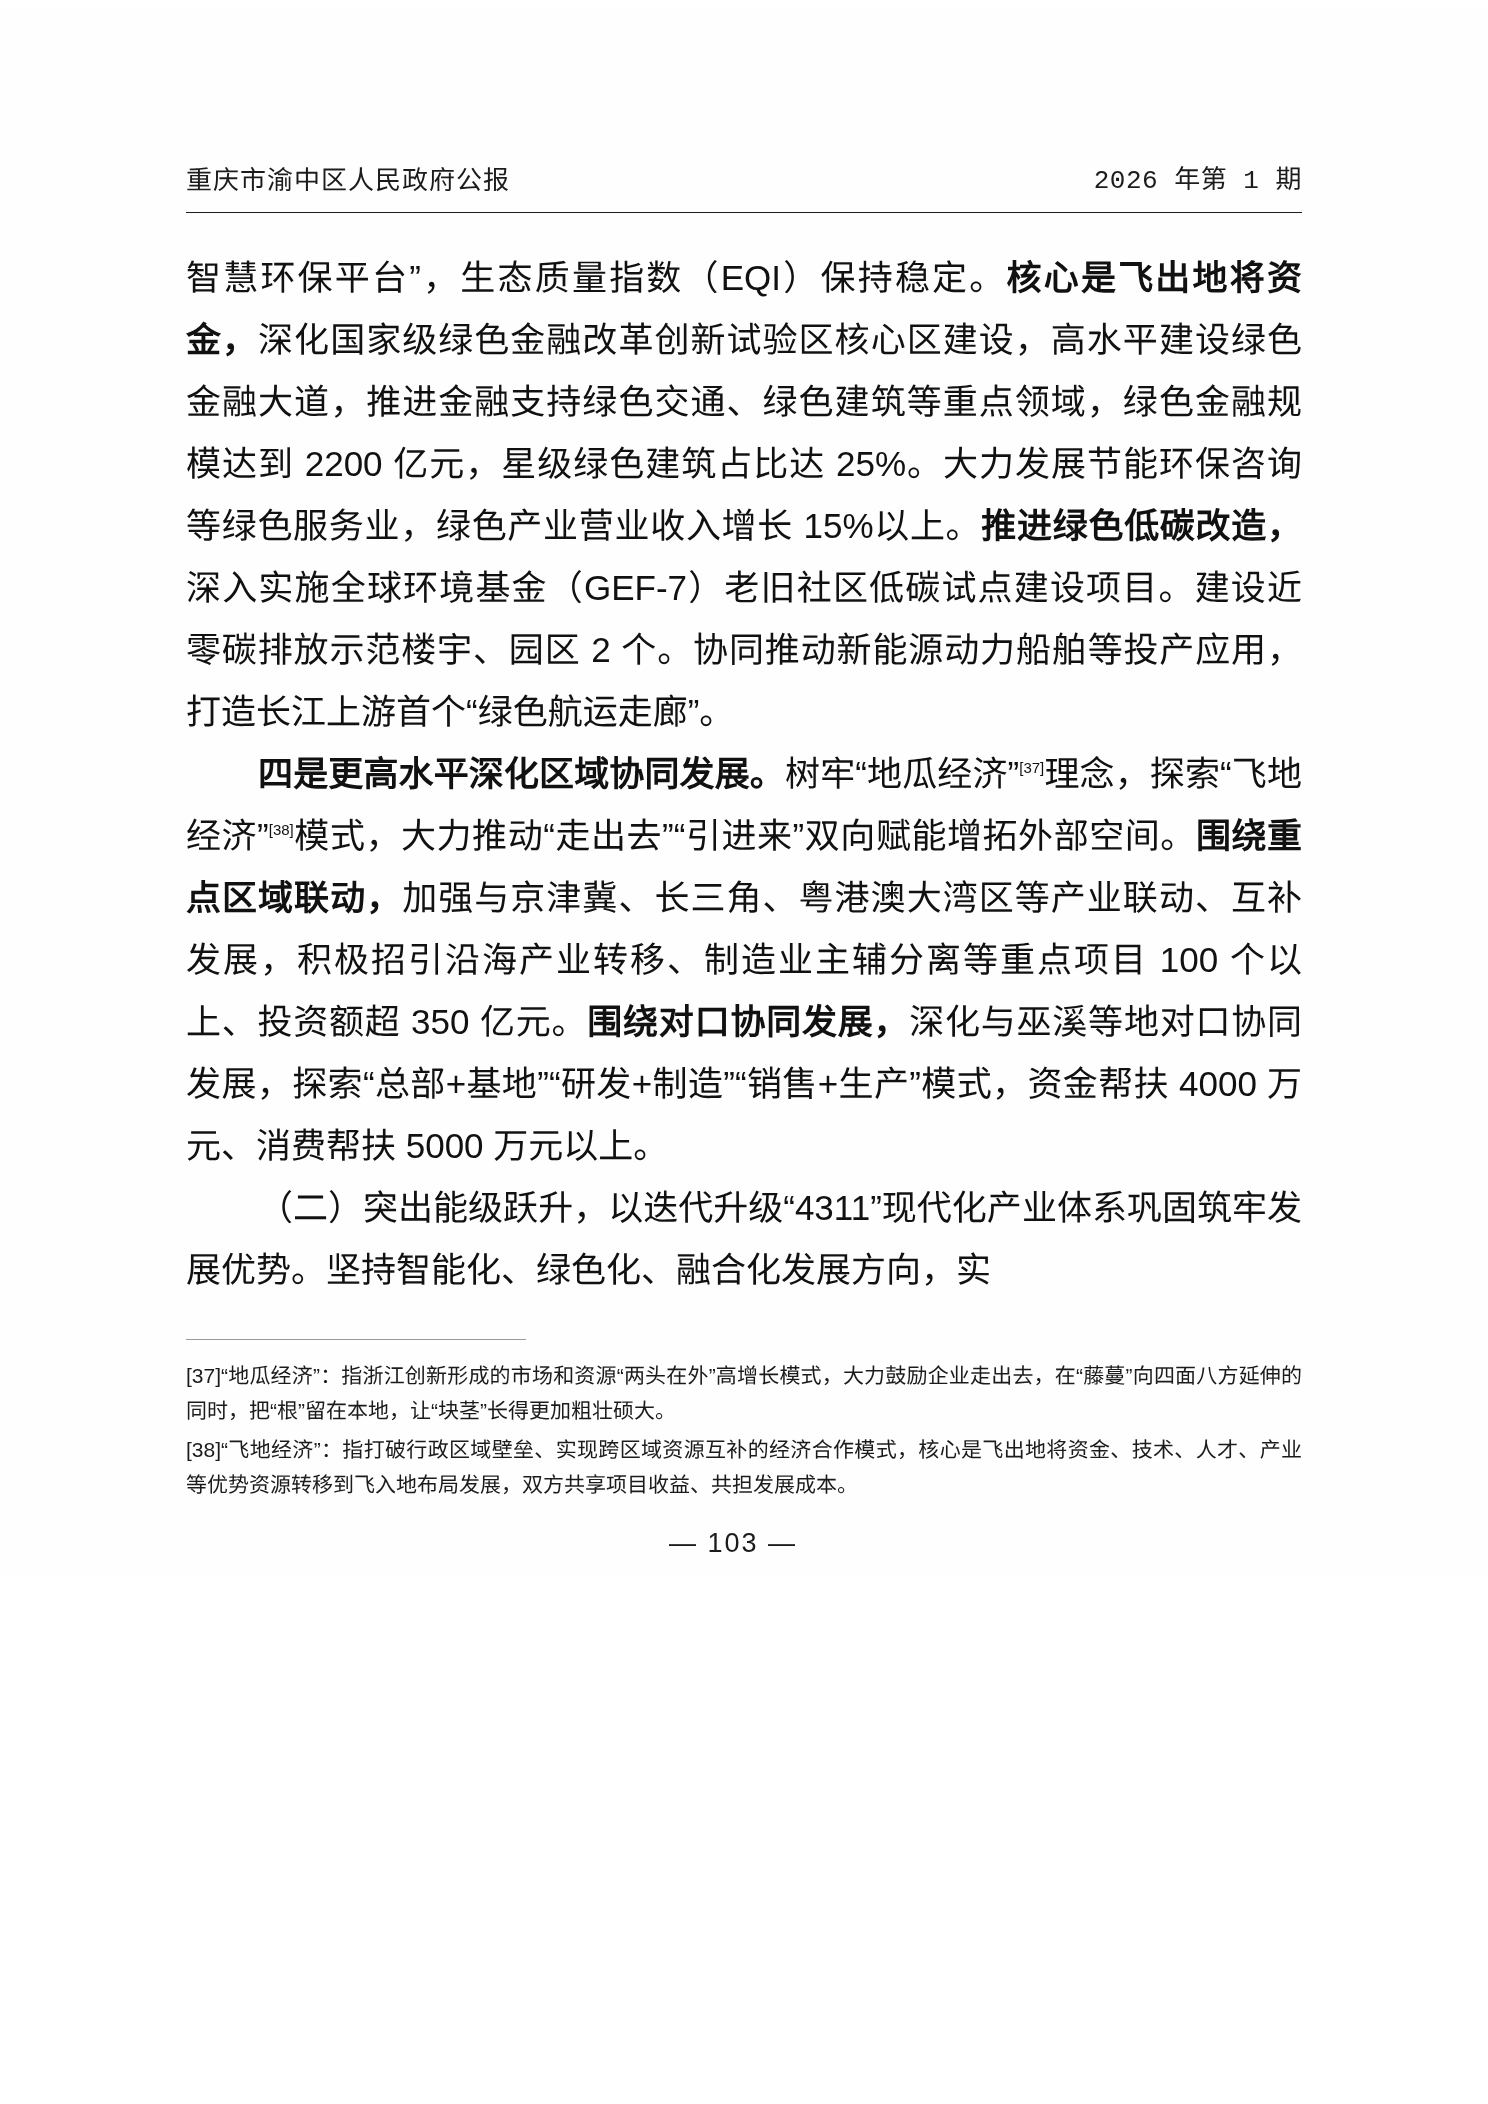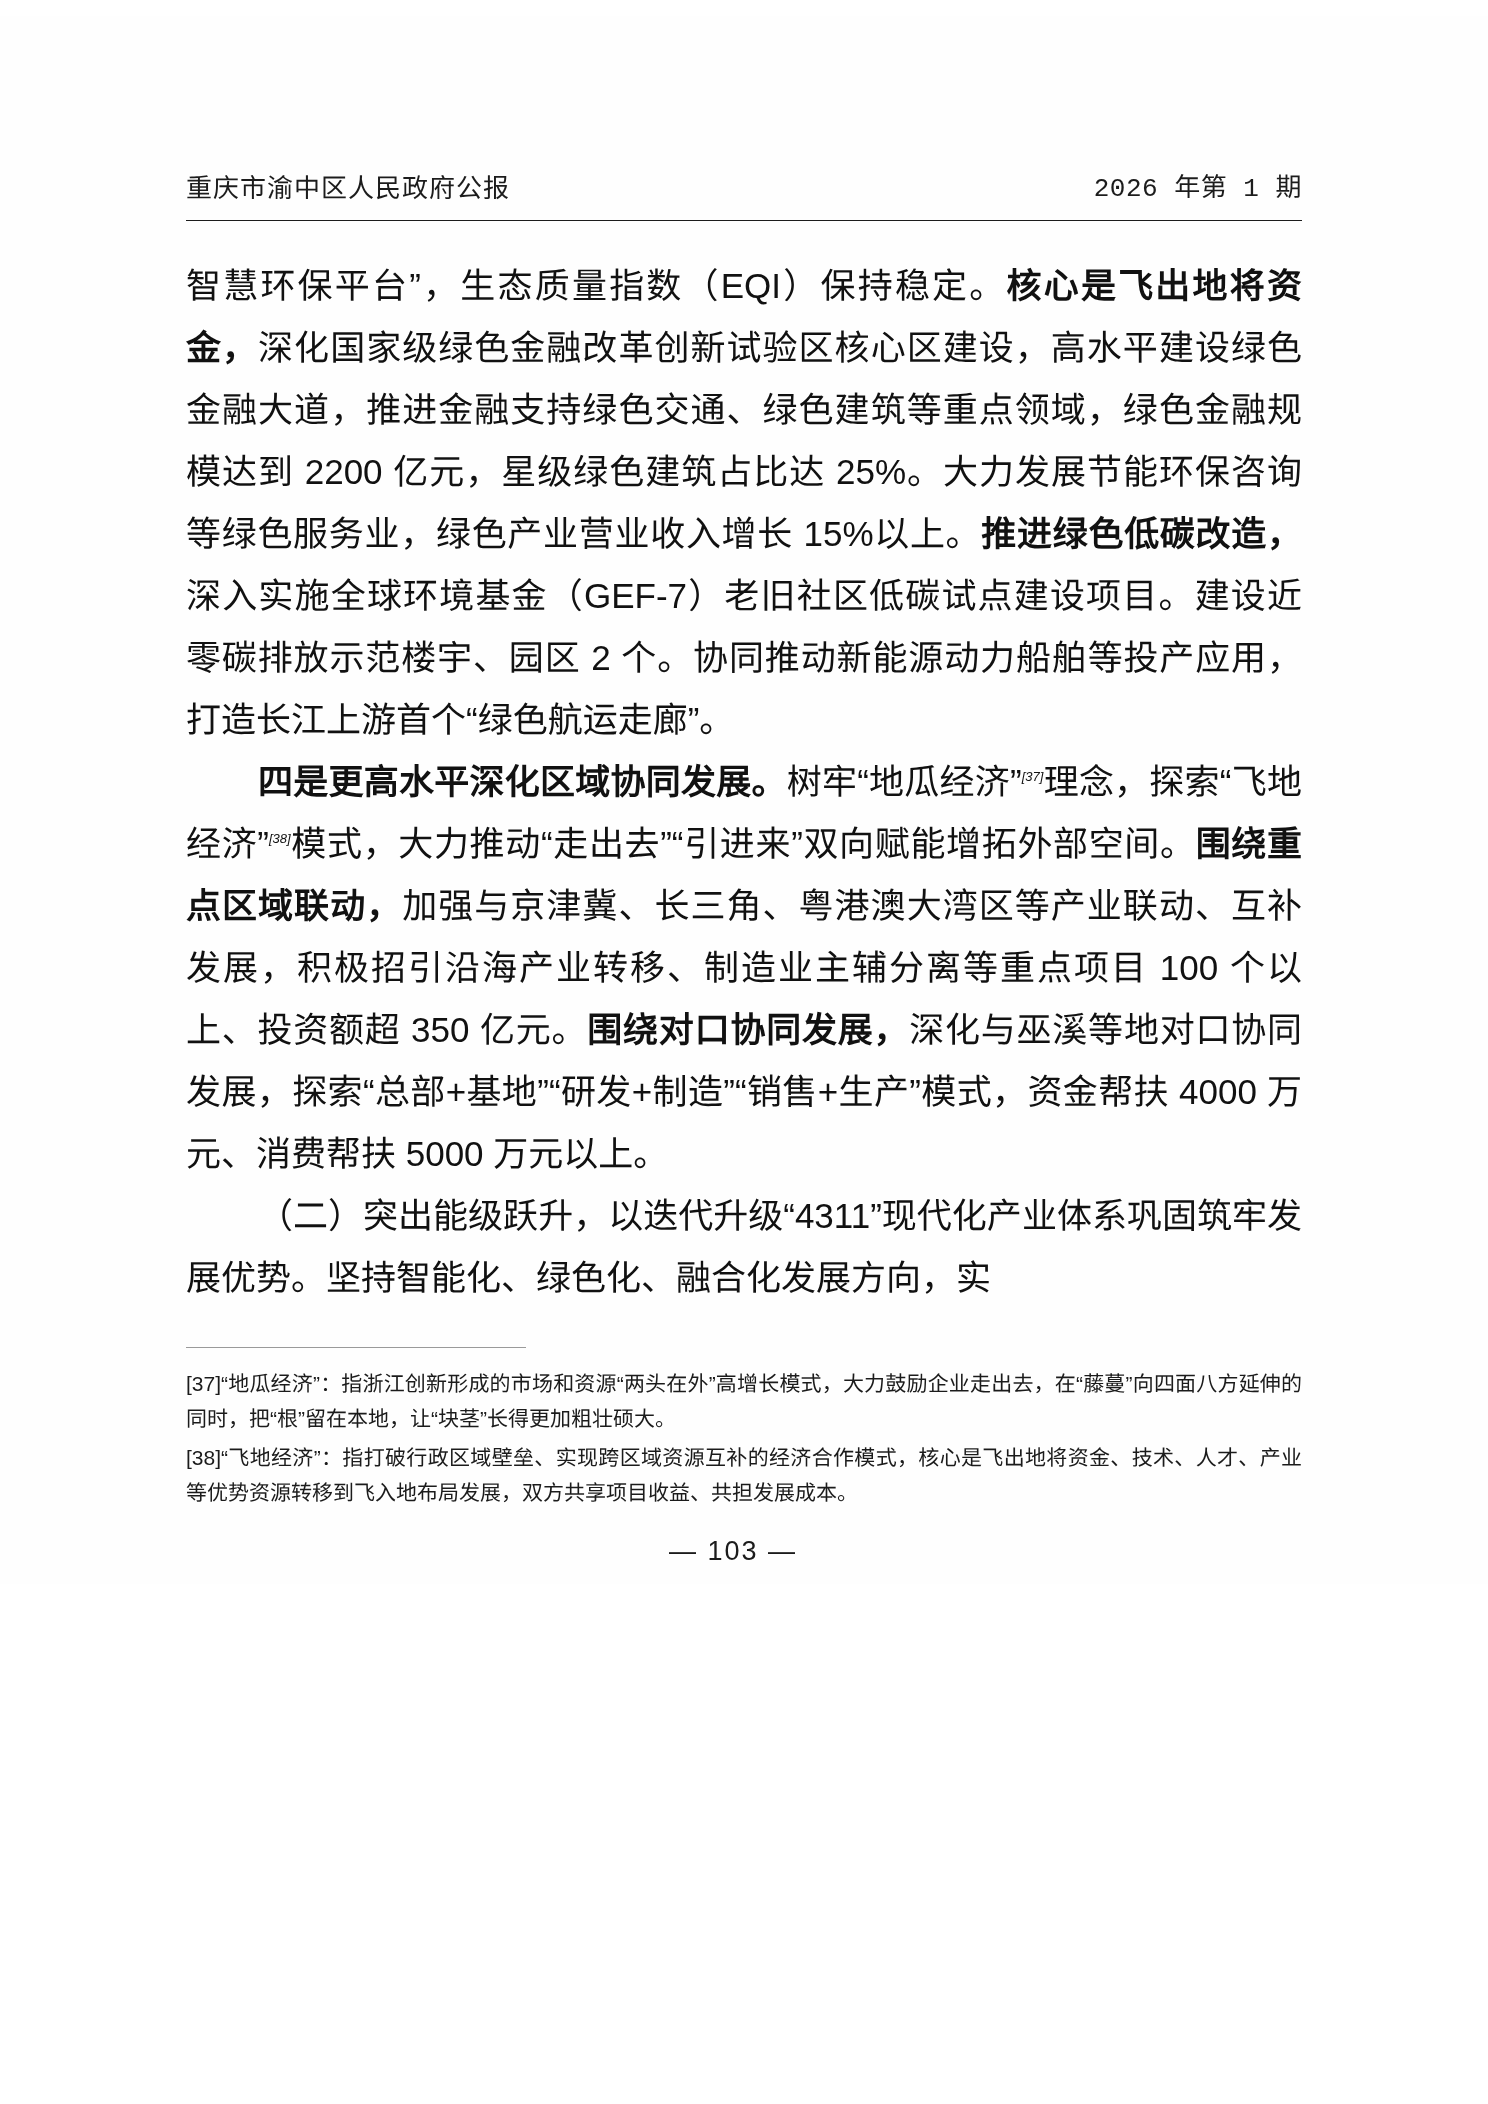--- a/index.html
+++ b/index.html
@@ -4,21 +4,21 @@
 <style>
   html, body {
     margin: 0;
     padding: 0;
     background: #ffffff;
   }
   .page {
     position: relative;
     width: 1488px;
     height: 1568px;
-    margin: 16px auto;
+    margin: 8px auto;
     background: #fefefe;
     font-family: "Liberation Serif", "DejaVu Serif", serif;
     color: #1a1a1a;
     overflow: hidden;
   }
   .content {
     position: absolute;
     left: 186px;
     top: 150px;
     width: 1116px;
@@ -56,24 +56,23 @@
     text-align: justify;
     text-justify: inter-ideograph;
     color: #111;
   }
   .body-text p {
     margin: 0 0 0 0;
   }
   .indent2 { text-indent: 72px; }
   .bold { font-weight: bold; }
   .sup {
-    font-size: 13px;
+    font-size: 15px;
     vertical-align: super;
     line-height: 0;
-    font-style: italic;
   }
   
   .footnote-rule {
     margin-top: 38px;
     width: 340px;
     border-top: 1.4px solid #9a9a9a;
   }
   .footnotes {
     margin-top: 18px;
     font-family: "Liberation Sans", "DejaVu Sans", sans-serif;

